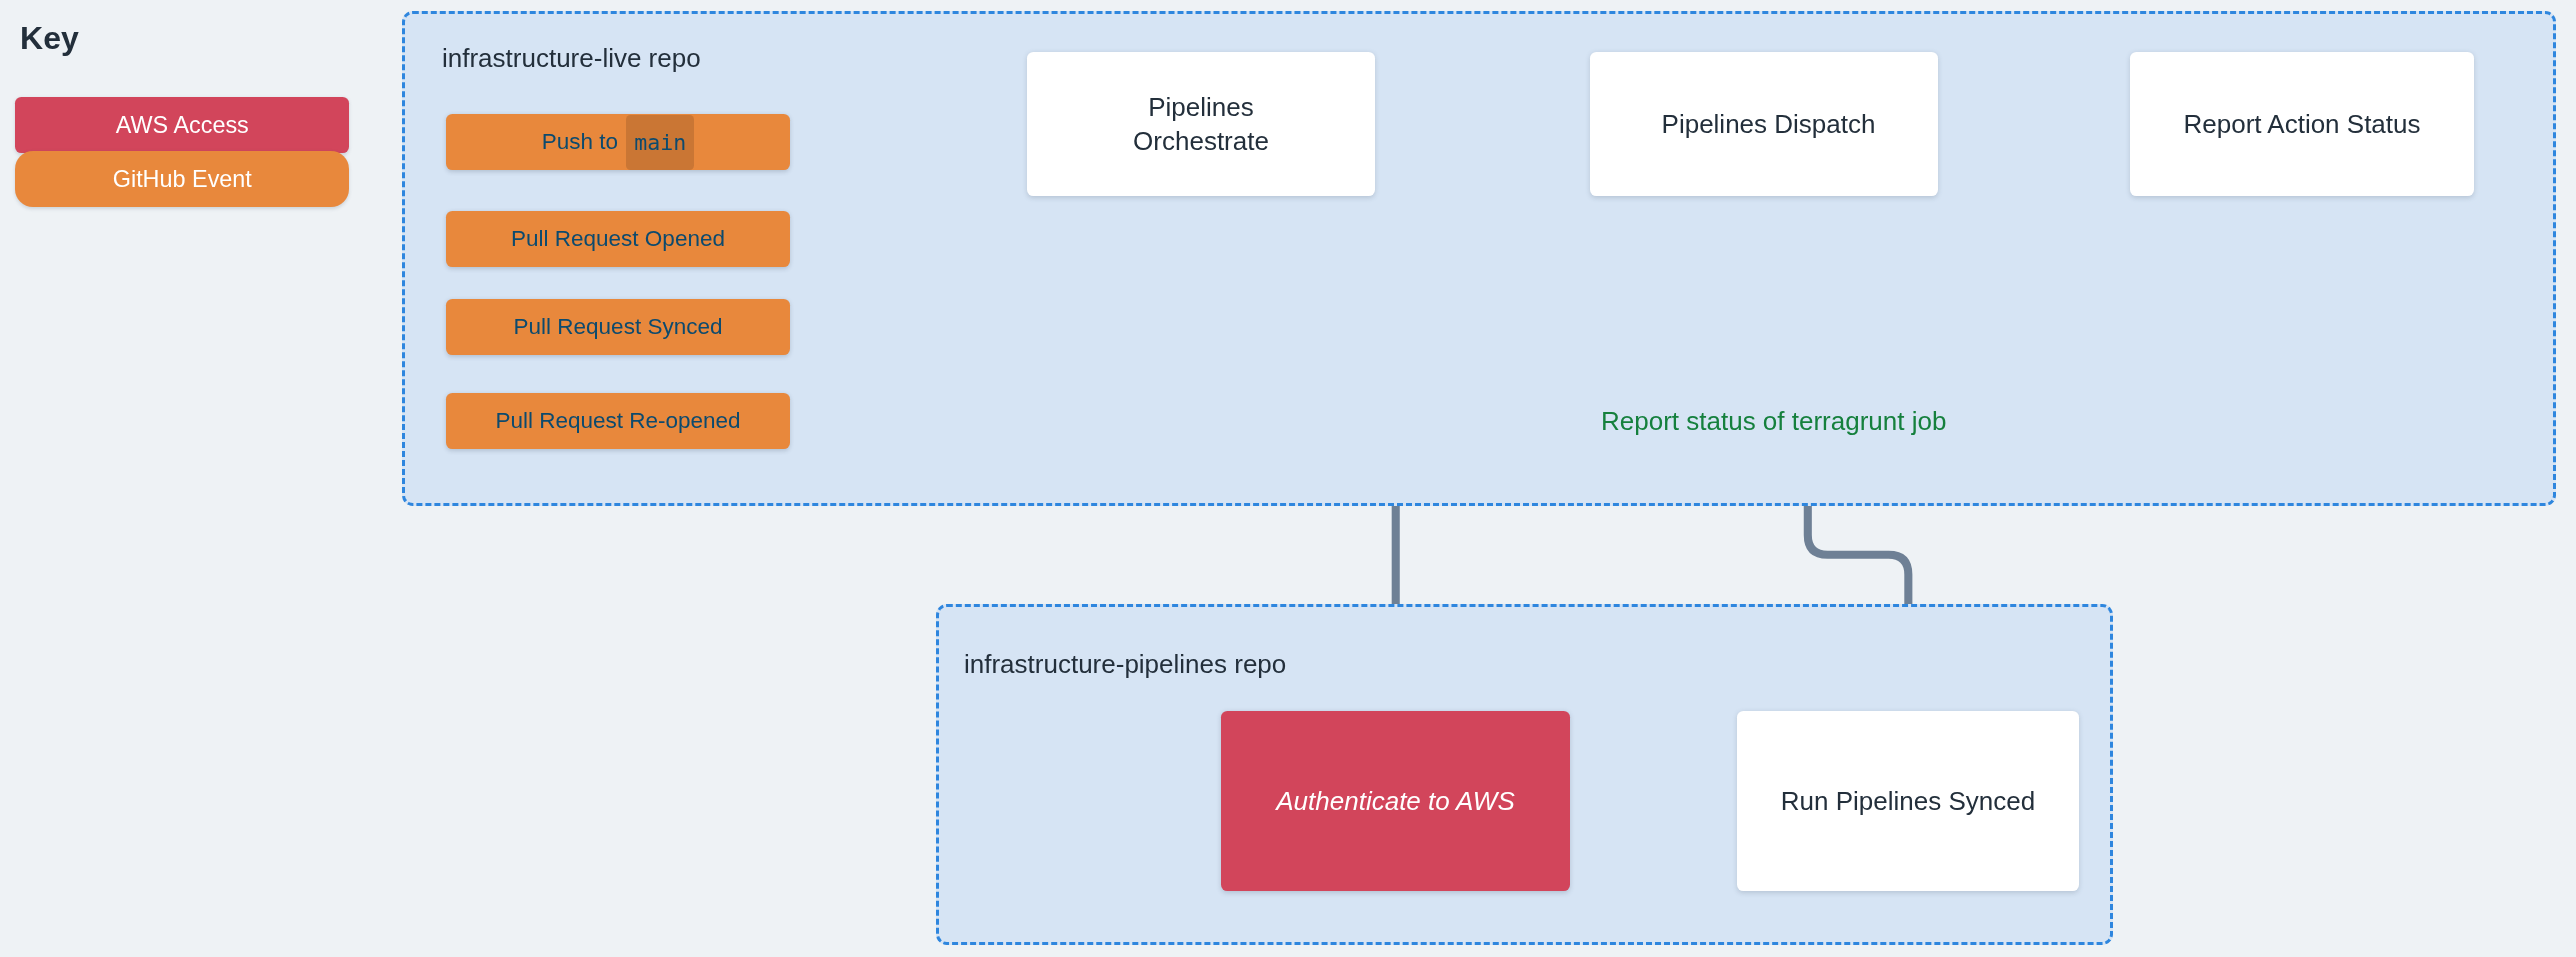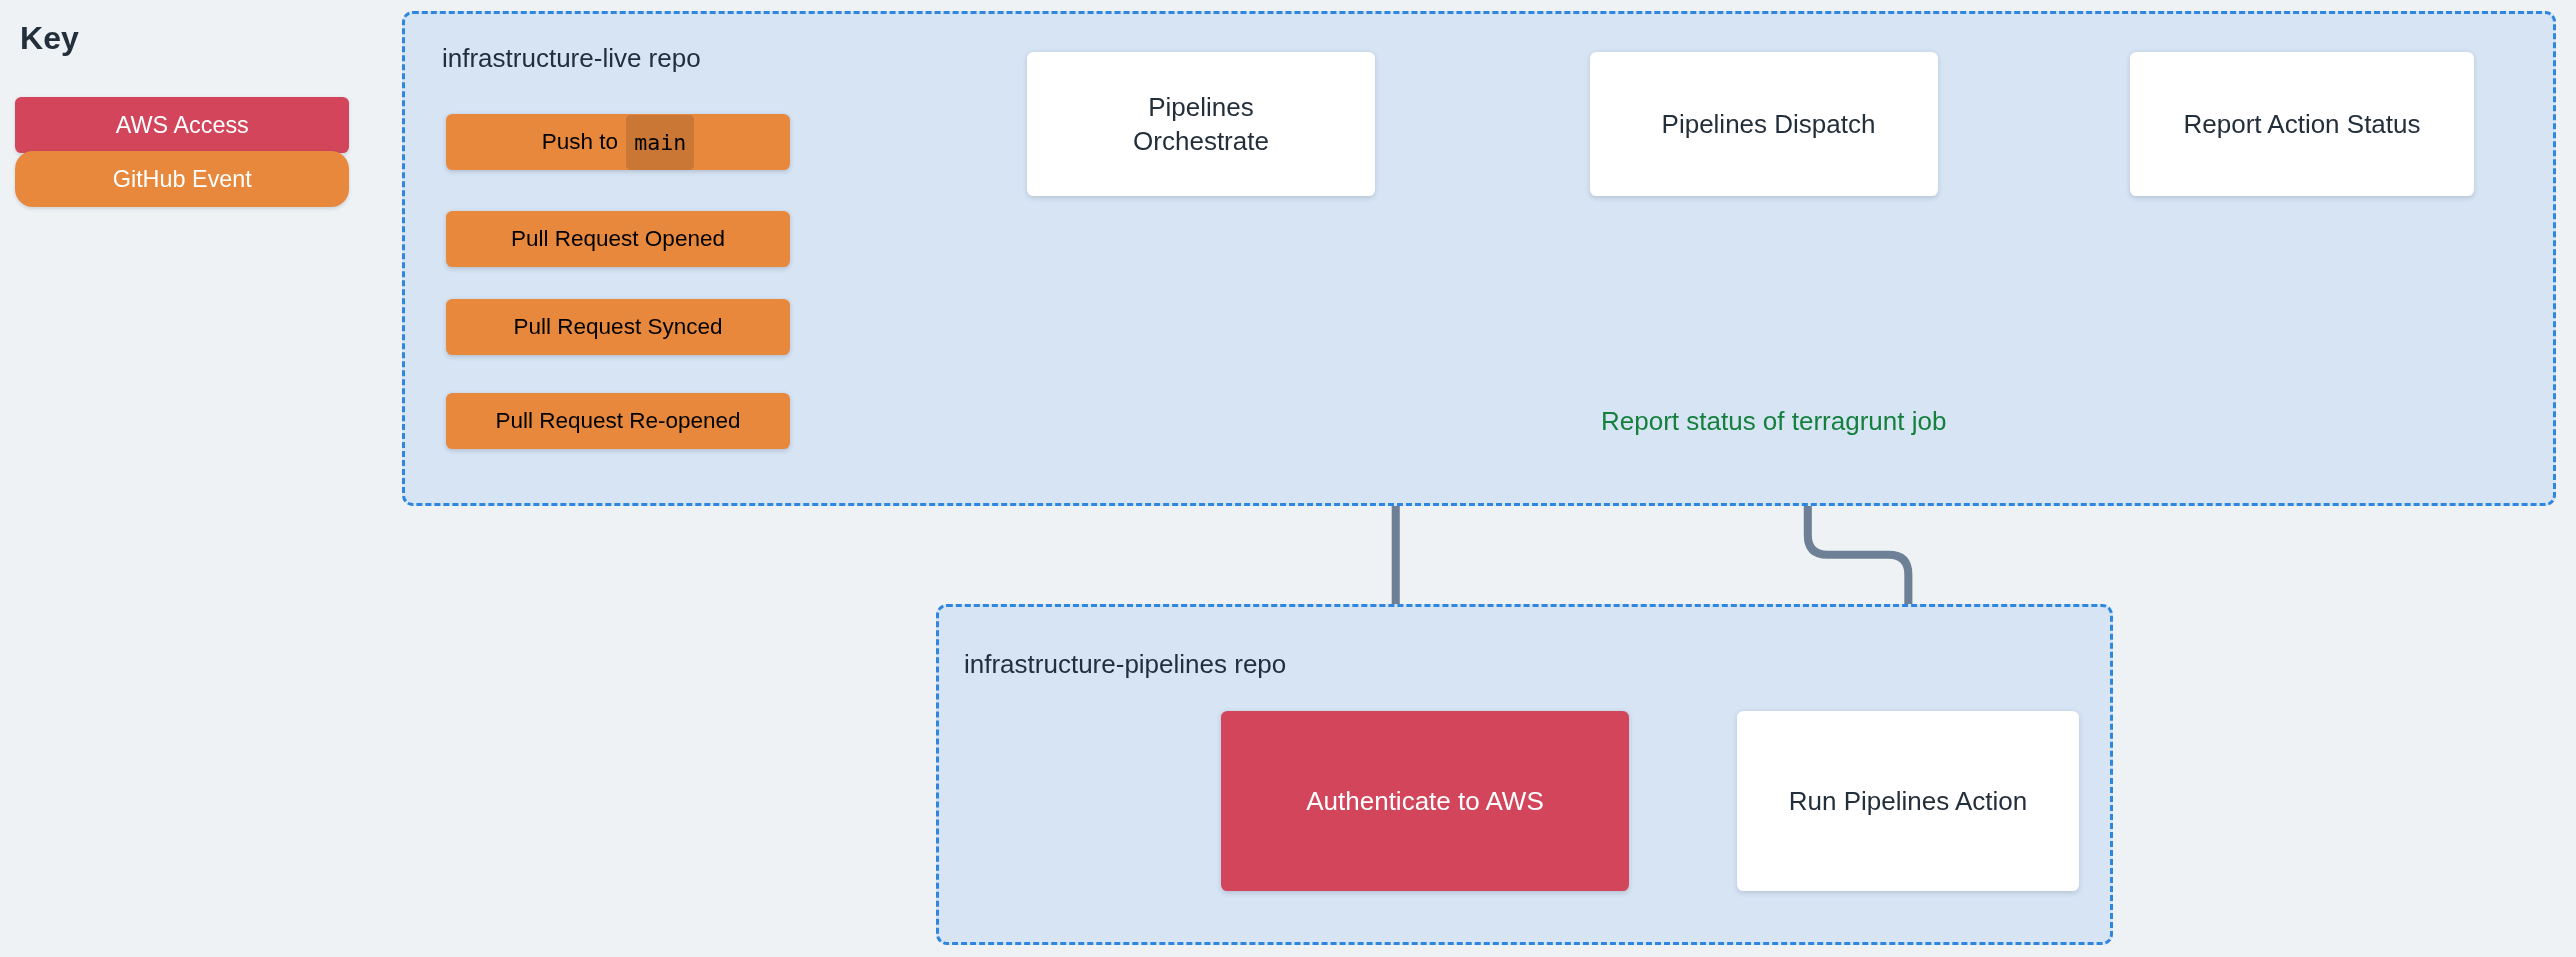--- a/index.html
+++ b/index.html
@@ -51,21 +51,21 @@
   .panel-label-pipes { left: 964px; top: 649px; }
 
   
   .node {
     position: absolute;
     display: flex; align-items: center; justify-content: center;
     text-align: center;
     border-radius: 6.3px;
   }
   .node-event {
-    background: #e8883c; color: #000000;
+    background: #e8883c; color: #0c4a6e;
     font-size: 22.5px;
     box-shadow: 0 1.8px 4.5px rgba(60,75,95,.22);
     height: 56px; width: 344px; left: 446px;
   }
   .node-event .code {
     font-family: "DejaVu Sans Mono", "Liberation Mono", monospace;
     background: rgba(0,0,0,.13);
     border-radius: 4.5px;
     padding: 15px 8px;
     margin-left: 8px;
@@ -83,21 +83,21 @@
   }
 
   .n-push      { top: 114px; }
   .n-pr-open   { top: 211px; }
   .n-pr-sync   { top: 299px; }
   .n-pr-reopen { top: 393px; }
 
   .n-orchestrate { left: 1027px; top: 52px;  width: 348px; height: 144px; }
   .n-dispatch    { left: 1590px; top: 52px;  width: 348px; height: 144px; padding-left: 9px; }
   .n-report      { left: 2130px; top: 52px;  width: 344px; height: 144px; }
-  .n-auth        { left: 1221px; top: 711px; width: 408px; height: 180px; }
+  .n-auth        { left: 1221px; top: 711px; width: 349px; height: 180px; font-style: italic; }
   .n-run         { left: 1737px; top: 711px; width: 342px; height: 180px; }
 
   .edge-label {
     position: absolute;
     font-size: 26px; color: #15803d;
     white-space: nowrap;
     background: #d6e4f4;
     padding: 0 9px;
   }
   .edge-label-terragrunt { left: 1592px; top: 406px; }
@@ -174,17 +174,17 @@
 
   <div class="edge-label edge-label-terragrunt">Report status of terragrunt job</div>
 
   <div class="panel panel-pipes"></div>
   <div class="panel-label panel-label-pipes">infrastructure-pipelines repo</div>
 
   <div class="node node-aws n-auth">
     <span>Authenticate to AWS</span>
   </div>
   <div class="node node-proc n-run">
-    <span>Run Pipelines Action</span>
+    <span>Run Pipelines Synced</span>
   </div>
 
 </div>
 
 
 </body></html>

